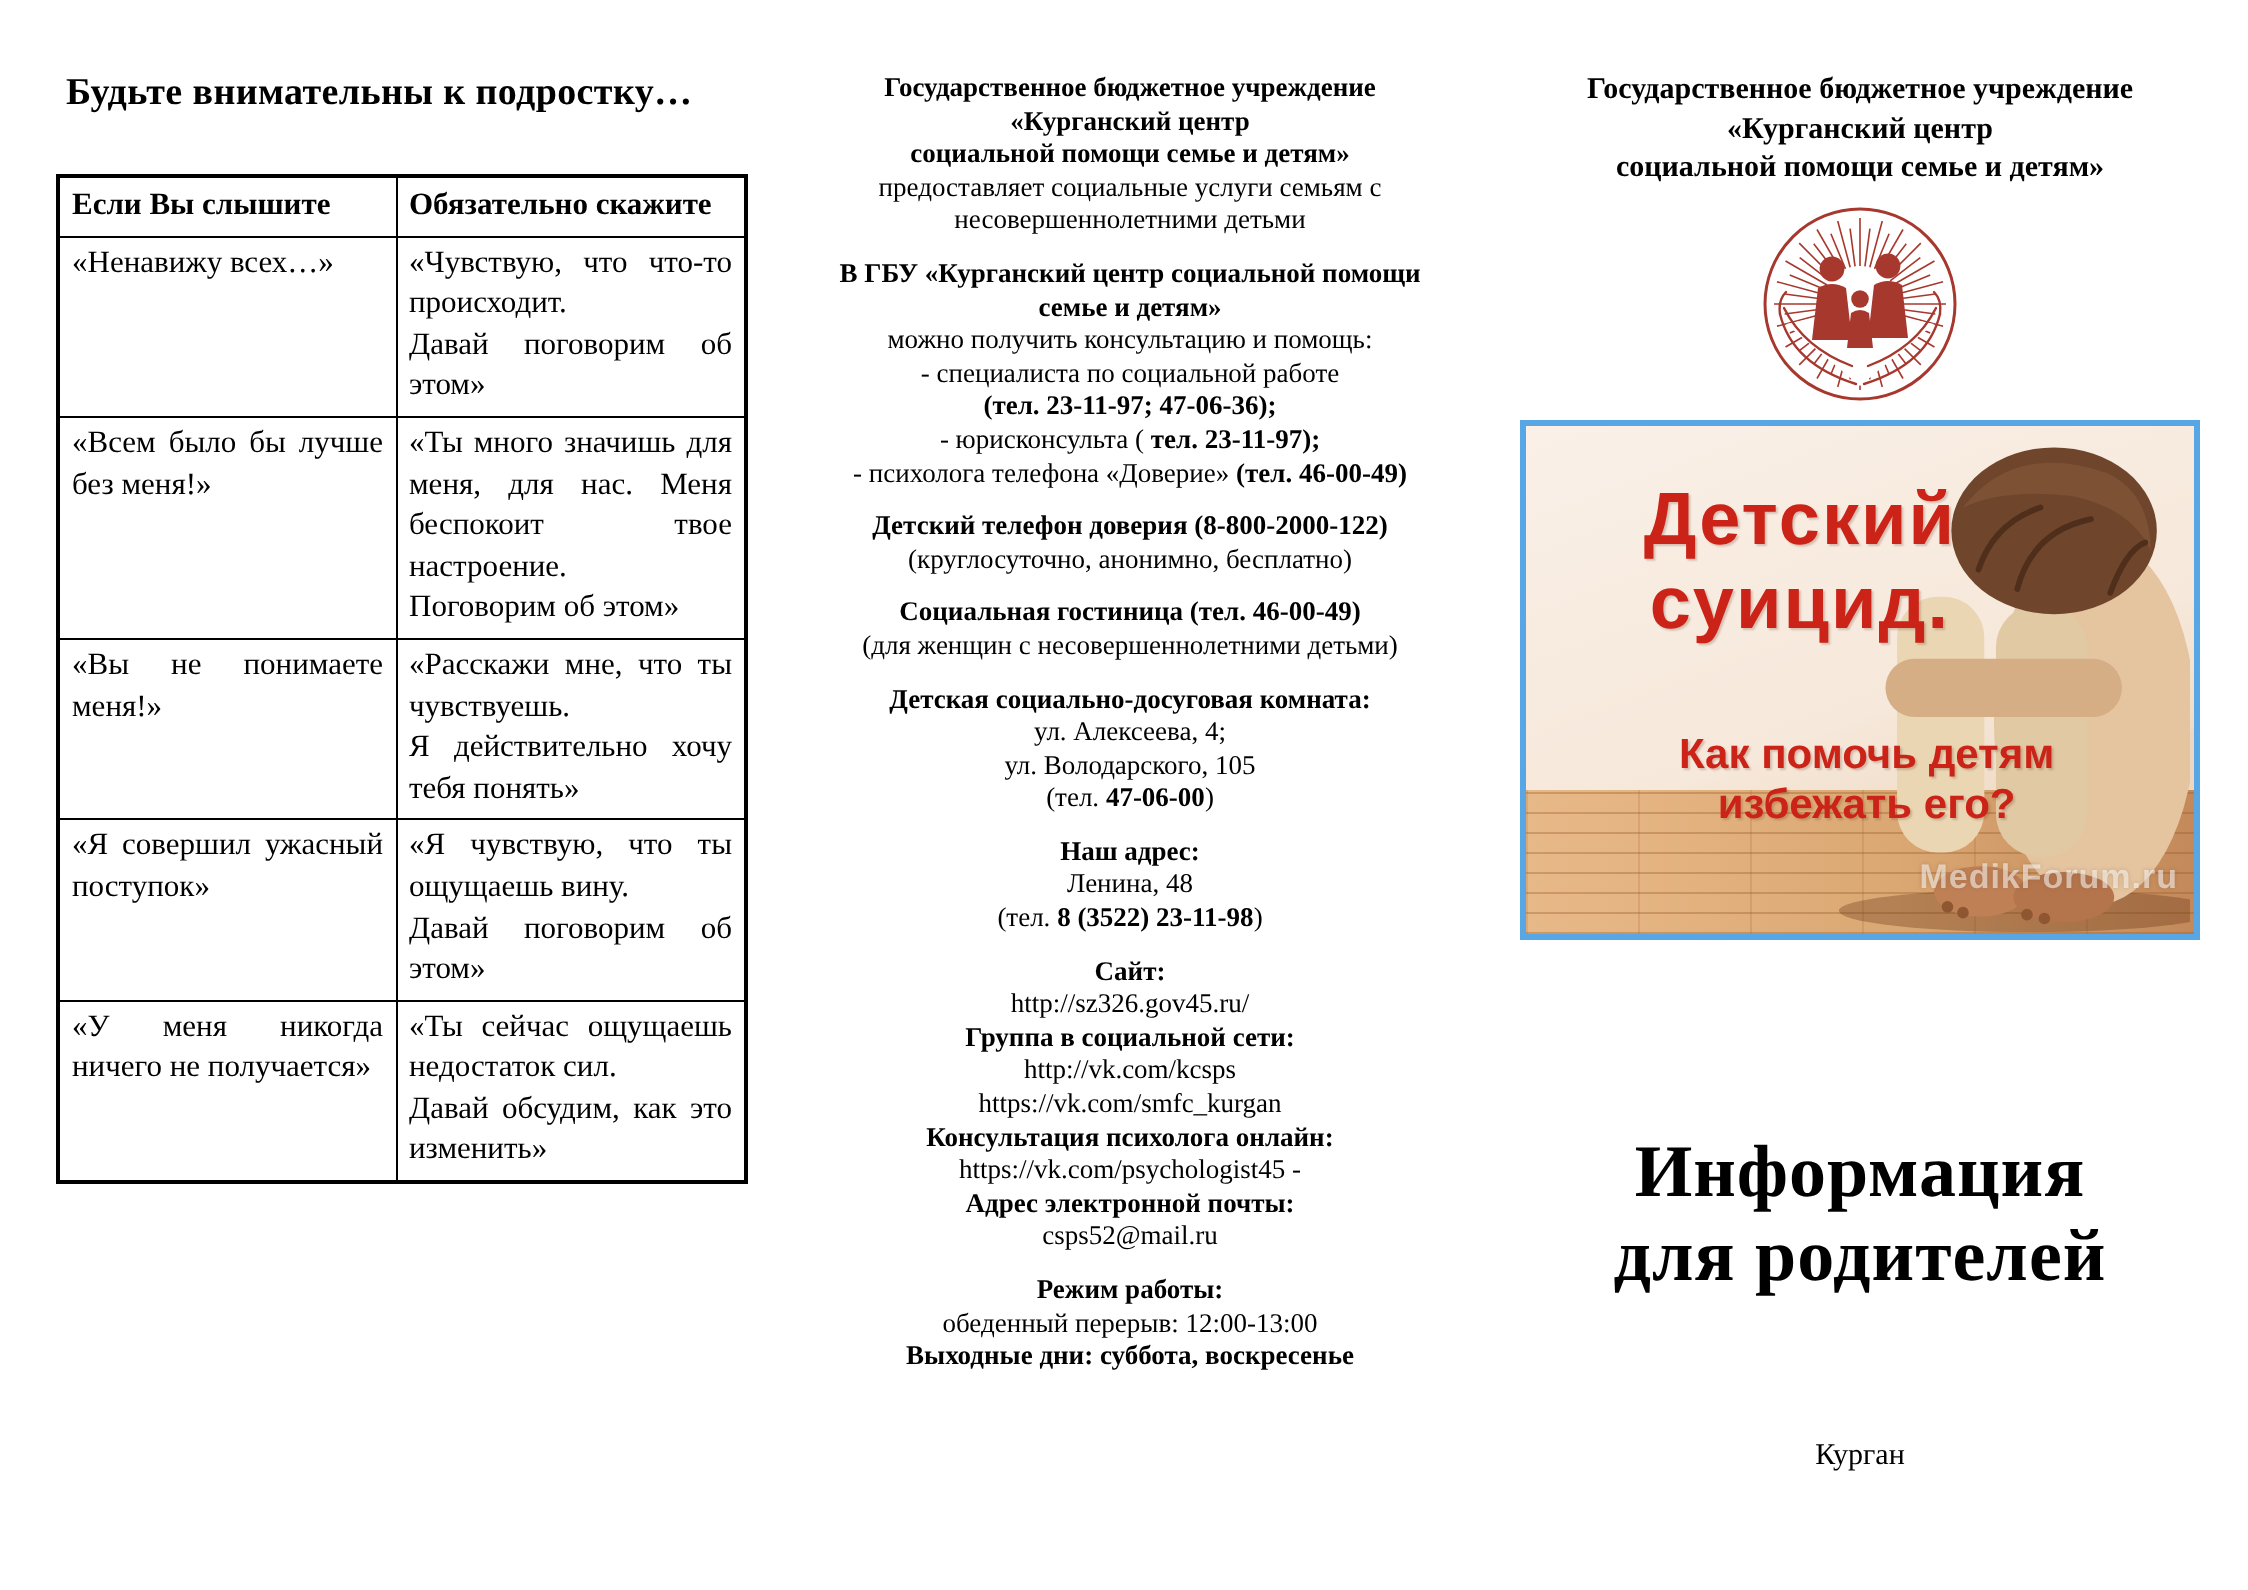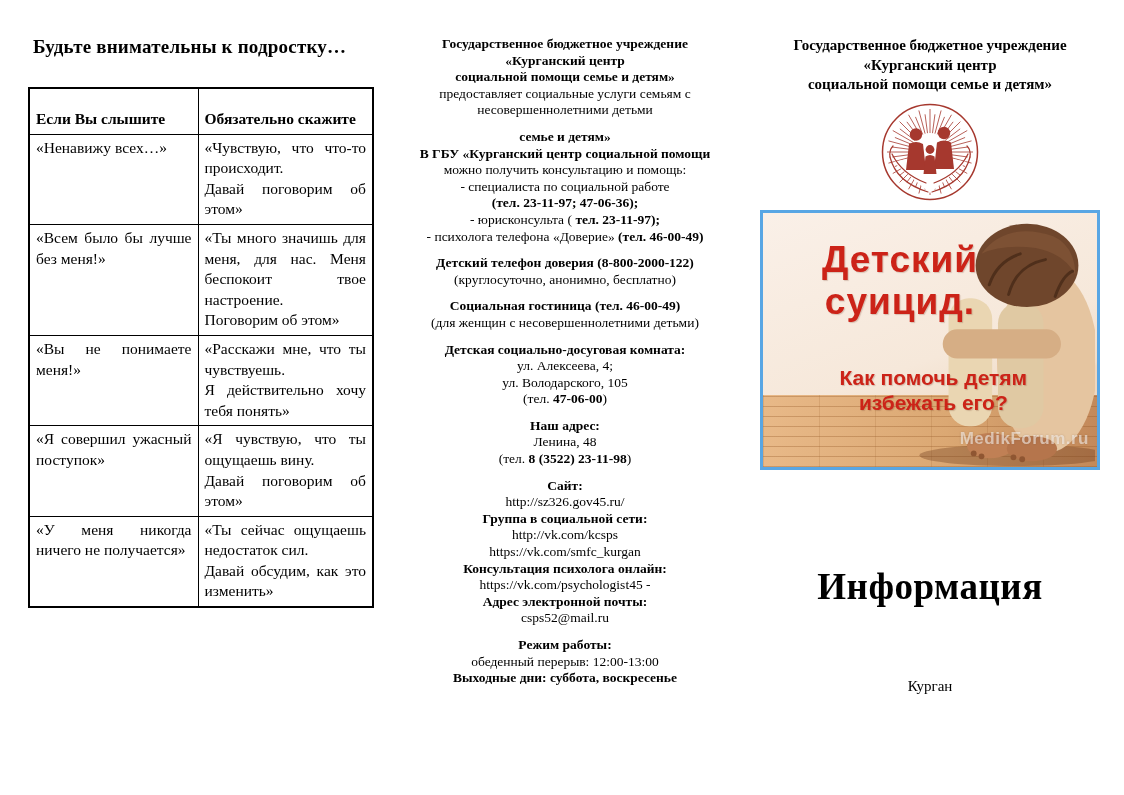--- a/index.html
+++ b/index.html
@@ -10,21 +10,21 @@
   }
   
   .col-left { position:absolute; left:28px; top:36px; width:392px; }
   .left-title { font-size:19px; font-weight:bold; margin-left:5px; letter-spacing:.2px; }
   table.advice { border-collapse:collapse; margin-top:29px; width:344px; table-layout:fixed;
                  border:2px solid #000; }
   table.advice th, table.advice td {
     border:1.5px solid #000; vertical-align:top; padding:3px 6px 4px 6px;
     font-size:15.5px; line-height:20.6px; text-align:justify;
   }
-  table.advice th { font-weight:bold; text-align:left; padding-top:20px; padding-bottom:4px; }
+  table.advice th { font-weight:bold; text-align:left; padding-top:4px; padding-bottom:4px; }
   
   .col-mid { position:absolute; left:399px; top:36px; width:332px;
              text-align:center; font-size:13.5px; line-height:16.6px; }
   .mblock { margin-bottom:10px; }
   .col-mid .b { font-weight:bold; }
   
   .col-right { position:absolute; left:756px; top:36px; width:348px; text-align:center; }
   .right-header { font-weight:bold; font-size:15px; line-height:19.5px; }
   .logo { display:block; width:100px; height:100px; margin:7px auto 0 auto; }
   
@@ -122,22 +122,22 @@
 
   <section class="col-mid" id="mid-col">
       <div class="mblock">
         <div><span class="b">Государственное бюджетное учреждение</span></div>
         <div><span class="b">«Курганский центр</span></div>
         <div><span class="b">социальной помощи семье и детям»</span></div>
         <div><span>предоставляет социальные услуги семьям с</span></div>
         <div><span>несовершеннолетними детьми</span></div>
       </div>
       <div class="mblock">
+        <div><span class="b">В ГБУ «Курганский центр социальной помощи</span></div>
         <div><span class="b">семье и детям»</span></div>
-        <div><span class="b">В ГБУ «Курганский центр социальной помощи</span></div>
         <div><span>можно получить консультацию и помощь:</span></div>
         <div><span>- специалиста по социальной работе</span></div>
         <div><span class="b">(тел. 23-11-97; 47-06-36);</span></div>
         <div><span>- юрисконсульта ( </span><span class="b">тел. 23-11-97);</span></div>
         <div><span>- психолога телефона «Доверие» </span><span class="b">(тел. 46-00-49)</span></div>
       </div>
       <div class="mblock">
         <div><span class="b">Детский телефон доверия (8-800-2000-122)</span></div>
         <div><span>(круглосуточно, анонимно, бесплатно)</span></div>
       </div>
@@ -276,17 +276,18 @@
       </div>
       <div class="poster-subtitle">
         <div>Как помочь детям</div>
         <div>избежать его?</div>
       </div>
       <div class="poster-watermark">MedikForum.ru</div>
     </div>
 
     <div class="big-title">
       <div>Информация</div>
+      <div>для родителей</div>
     </div>
     <div class="city">Курган</div>
   </section>
 
 </div>
 
 </body></html>

